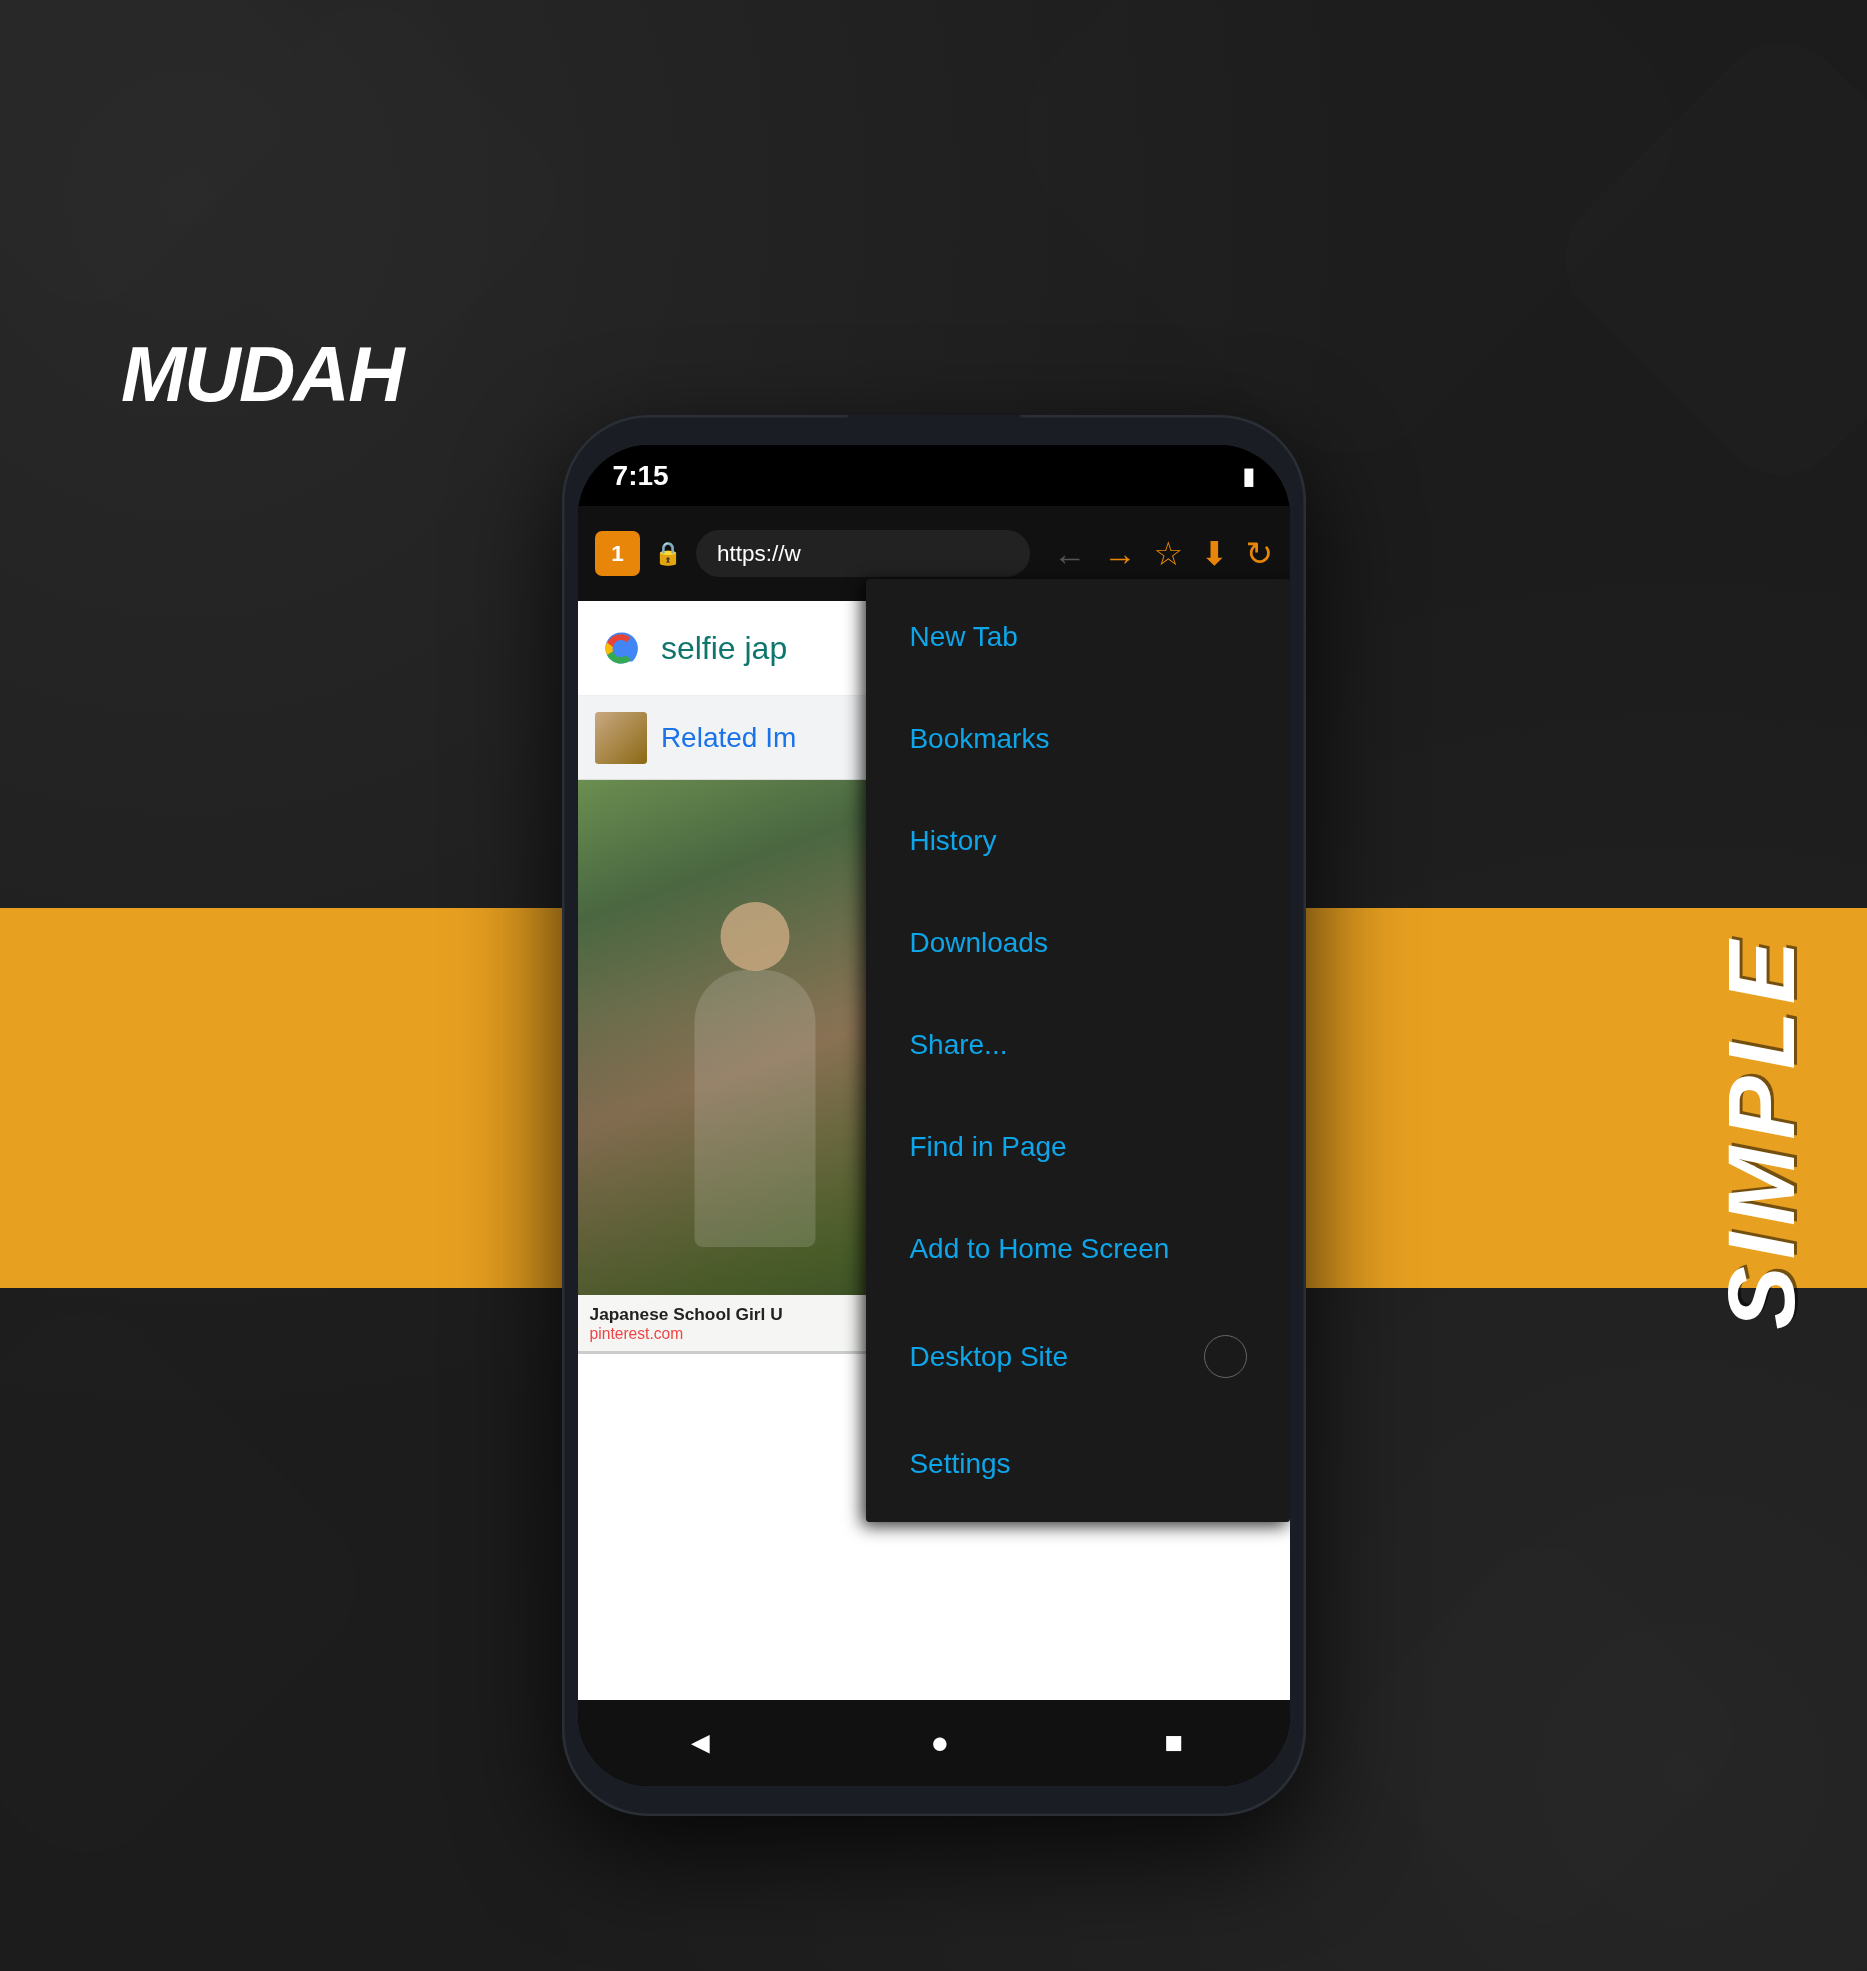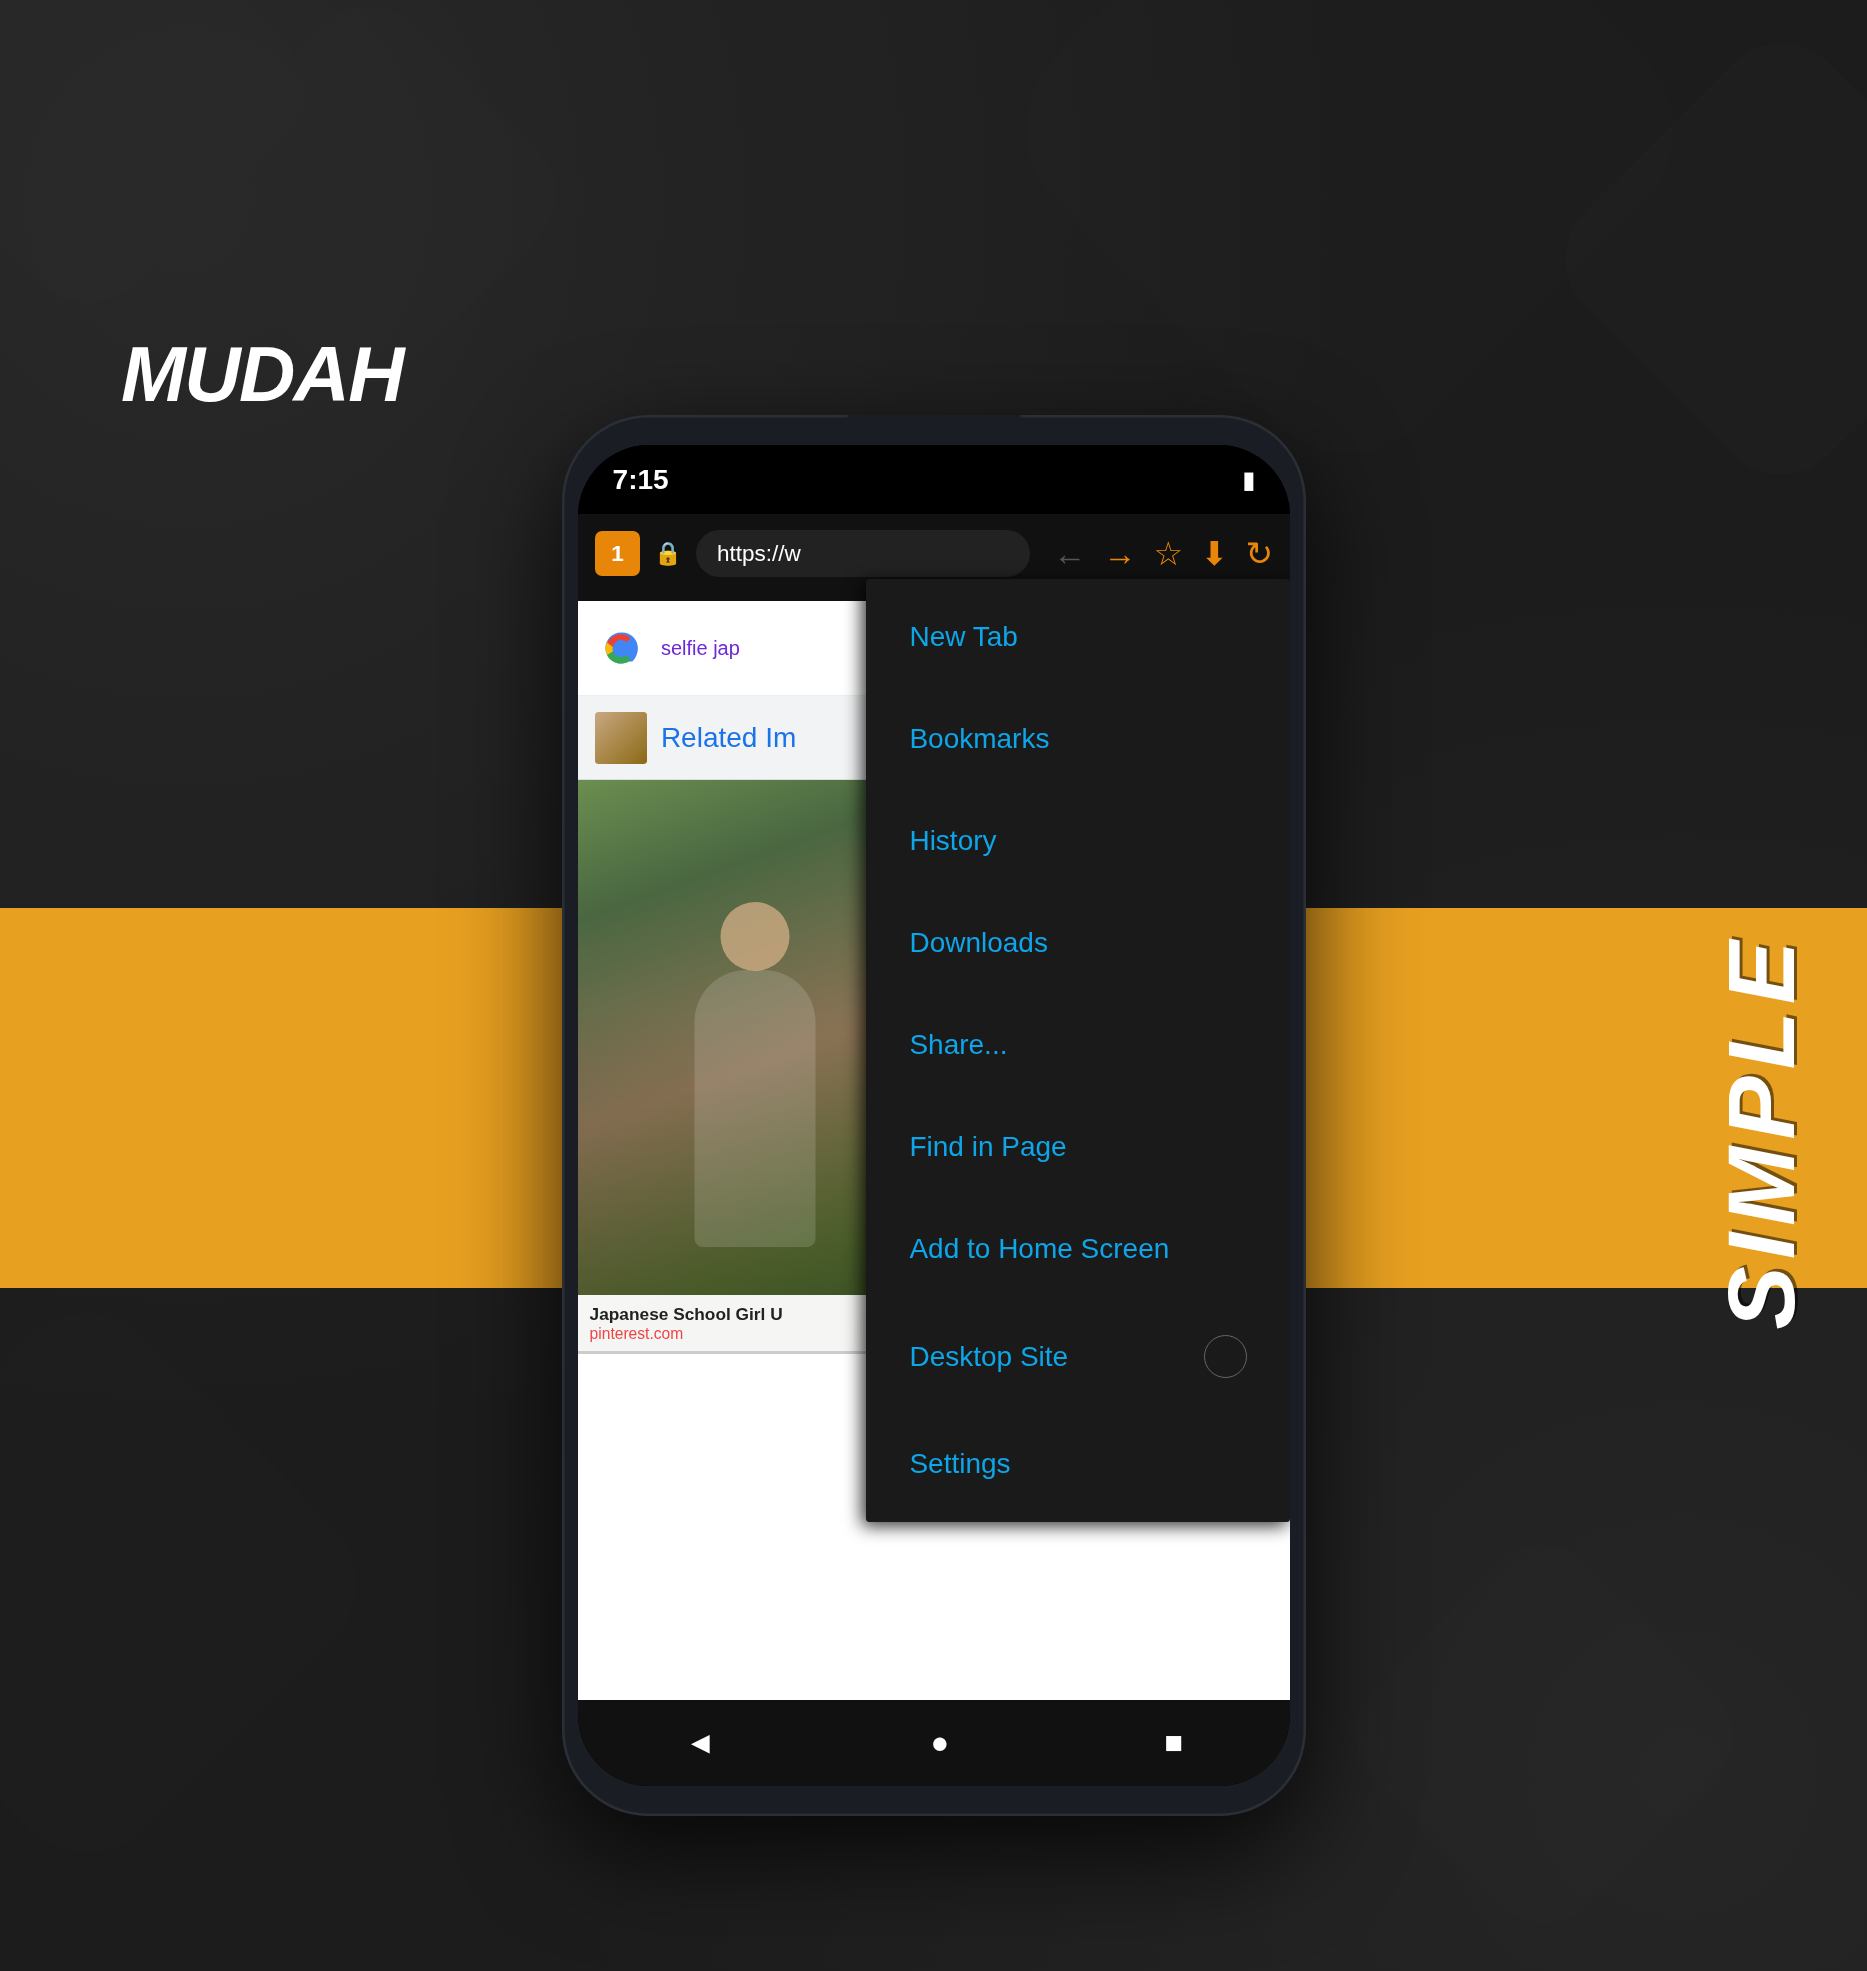--- a/index.html
+++ b/index.html
@@ -119,21 +119,21 @@
       border-radius: 71px;
       overflow: hidden;
     }
 
     
     .status-bar {
       position: absolute;
       top: 0;
       left: 0;
       right: 0;
-      height: 69px;
+      height: 61px;
       background: #000;
       display: flex;
       align-items: center;
       justify-content: space-between;
       padding: 0 35px;
       z-index: 100;
     }
 
     .status-time {
       color: white;
@@ -230,22 +230,22 @@
       border-bottom: 0.9px solid #eee;
     }
 
     .google-g {
       width: 52px;
       height: 52px;
       flex-shrink: 0;
     }
 
     .search-text {
-      font-size: 20px;
-      color: #6d28d9;
+      font-size: 32px;
+      color: #0f766e;
     }
 
     .related-link {
       color: #1a73e8;
       font-size: 28px;
     }
 
     .img-caption {
       position: absolute;
       bottom: 0;

